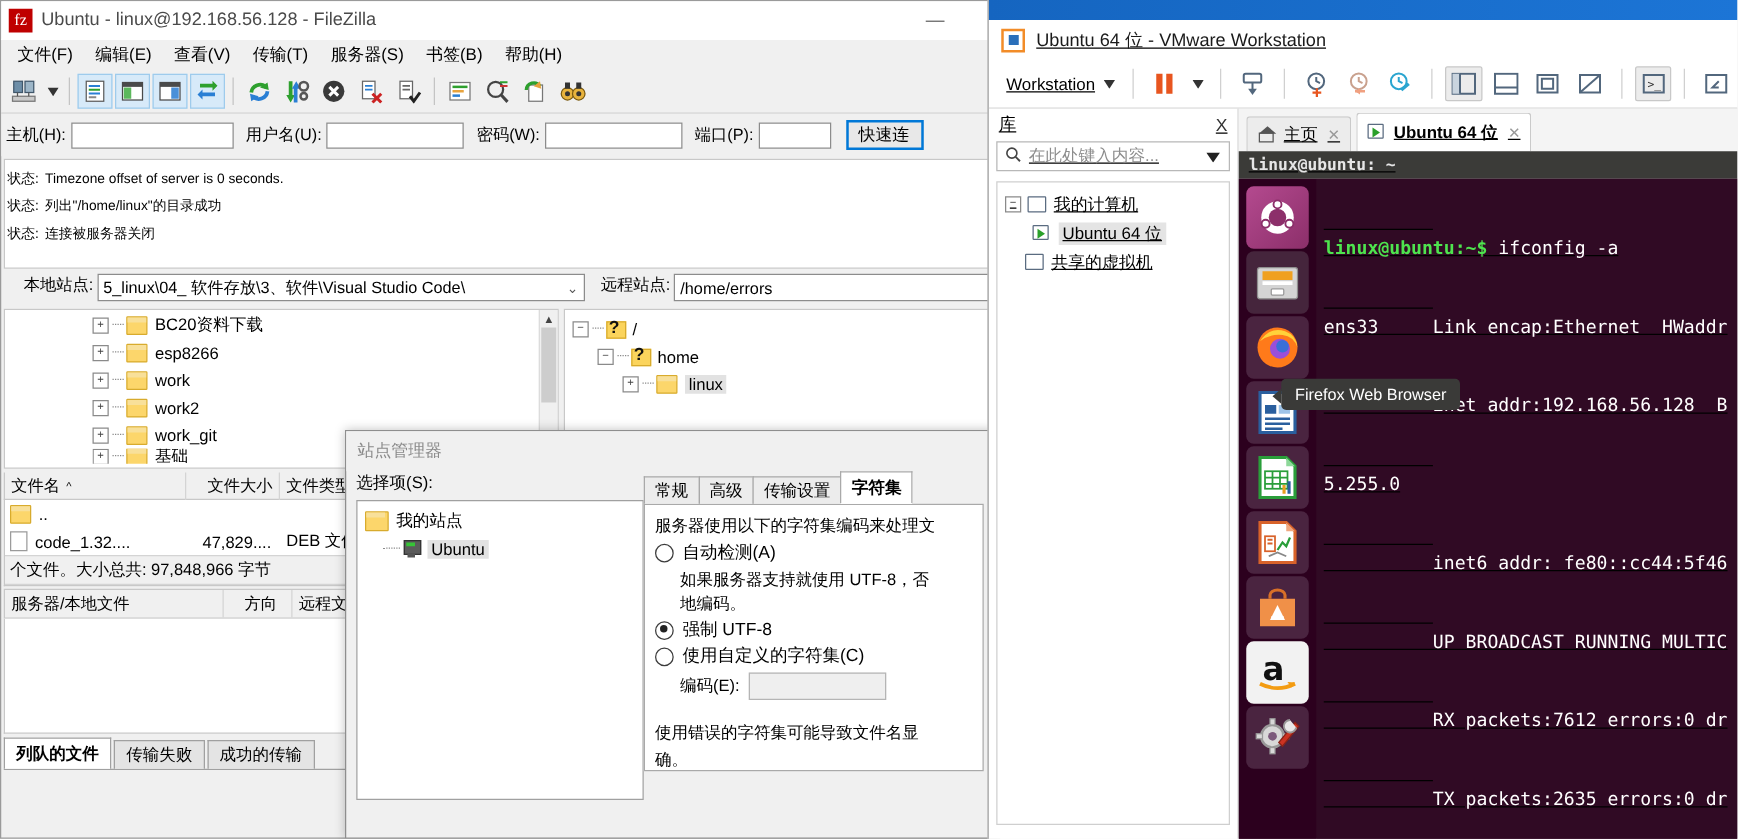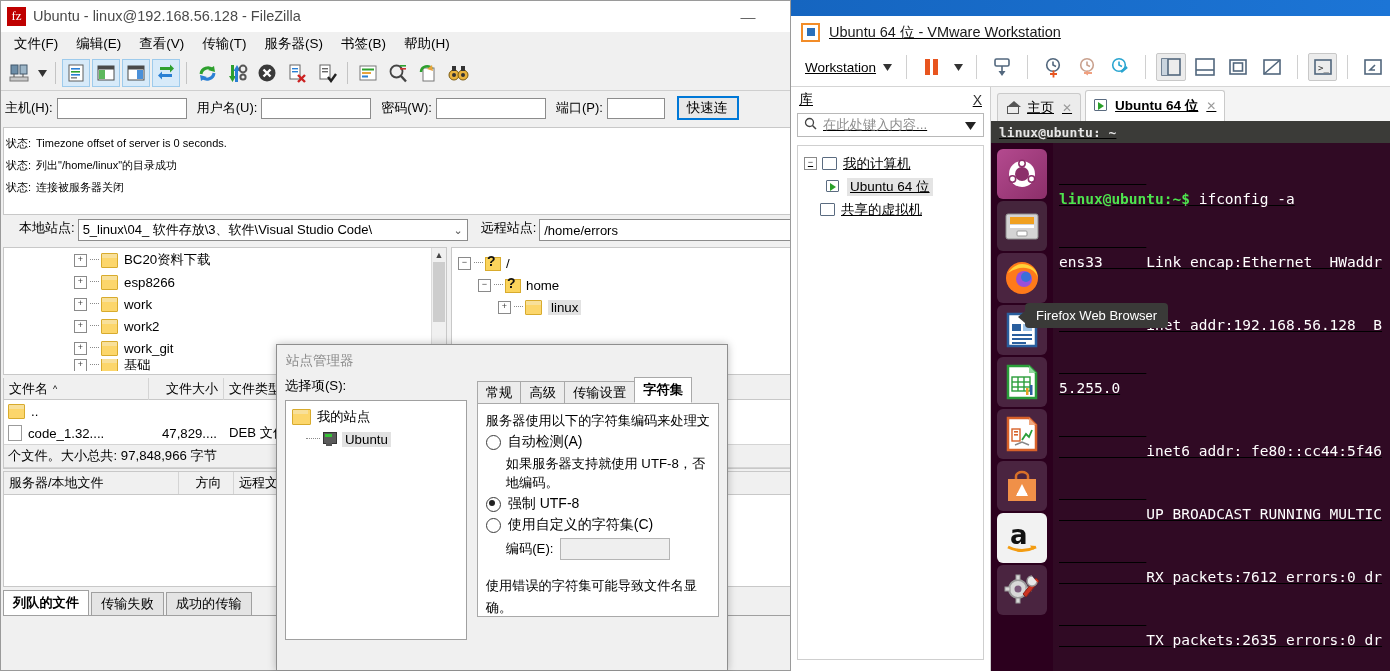--- a/index.html
+++ b/index.html
@@ -66,24 +66,24 @@
 
   .queue-head{height:24px;display:flex;align-items:center;border:1px solid #c8c8c8;background:#f0f0f0;margin:0 2px;box-sizing:border-box;}
   .queue-body{background:#fff;border:1px solid #c8c8c8;border-top:none;margin:0 2px;box-sizing:border-box;height:92px;}
 
   .fz-tabs{height:26px;display:flex;align-items:flex-end;margin:0 2px;gap:2px;border-bottom:1px solid #a0a0a0;}
   .fz-tab{height:23px;display:flex;align-items:center;padding:0 9px;font-size:13.2px;border:1px solid #a0a0a0;
           background:#e4e4e4;box-sizing:border-box;border-bottom:none;}
   .fz-tab.active{background:#fff;font-weight:bold;height:25px;}
 
   
-  #sitemgr{left:276px;top:344px;width:452px;height:327px;background:#f0f0f0;border:1px solid #8e8e8e;box-sizing:border-box;
+  #sitemgr{left:276px;top:344px;width:520px;height:327px;background:#f0f0f0;border:1px solid #8e8e8e;box-sizing:border-box;
            box-shadow:0 0 8px rgba(0,0,0,.25);}
   .sm-title{height:32px;display:flex;align-items:center;padding-left:9px;font-size:13.5px;color:#8a8a8a;background:#f0f0f0;}
-  .sm-body{display:flex;padding:0 8px;gap:10px;}
+  .sm-body{display:flex;padding:0 8px;}
   .sm-left{width:230px;}
   .sm-lbl{font-size:13.3px;margin-bottom:5px;}
   .sm-tree{background:#fff;border:1px solid #a0a0a0;height:240px;box-sizing:border-box;padding:5px 0 0 6px;}
   .sm-right{flex:1;position:relative;}
   .sm-tabs{display:flex;align-items:flex-end;height:26px;}
   .sm-tab{height:22px;padding:0 8px;display:flex;align-items:center;font-size:13.3px;background:#ececec;
           border:1px solid #a9a9a9;border-bottom:none;box-sizing:border-box;margin-right:-1px;}
   .sm-tab.active{background:#fff;height:26px;font-weight:bold;border-bottom:1px solid #fff;}
   .sm-panel{background:#fff;border:1px solid #a9a9a9;height:214px;box-sizing:border-box;padding:7px 8px;overflow:hidden;}
   .sm-panel p{margin:0 0 3px 0;font-size:13.2px;line-height:19px;white-space:nowrap;}

